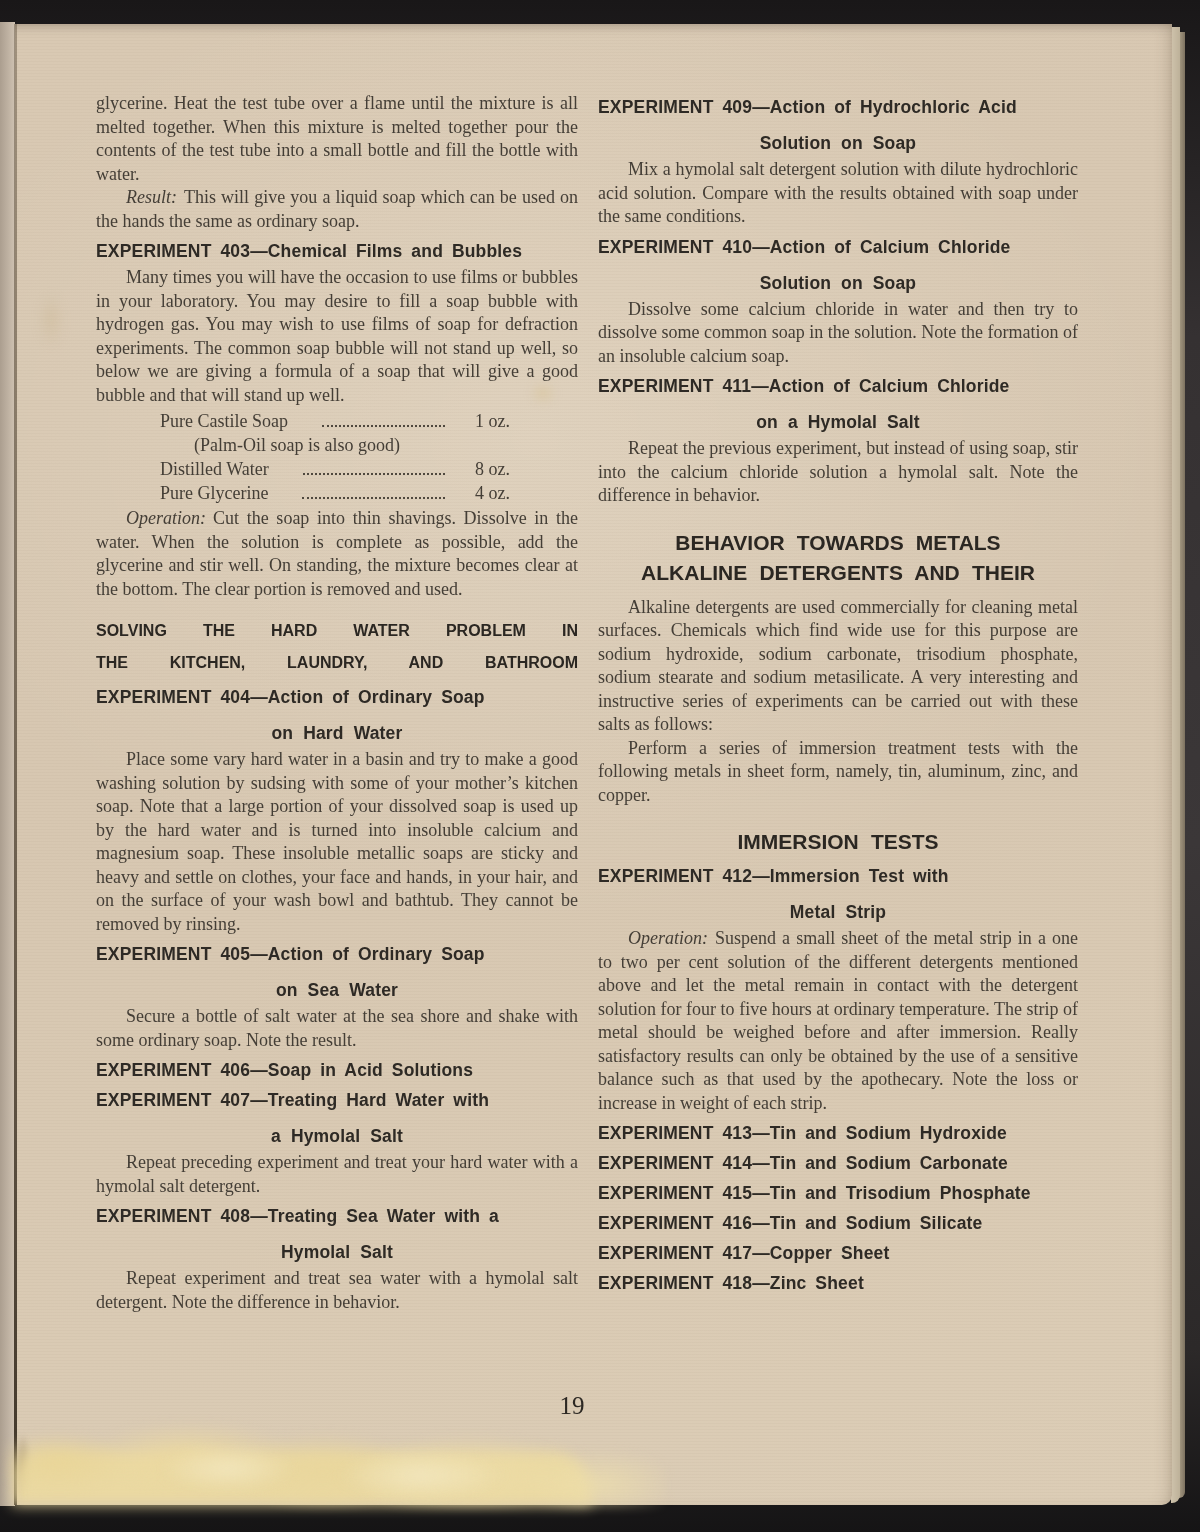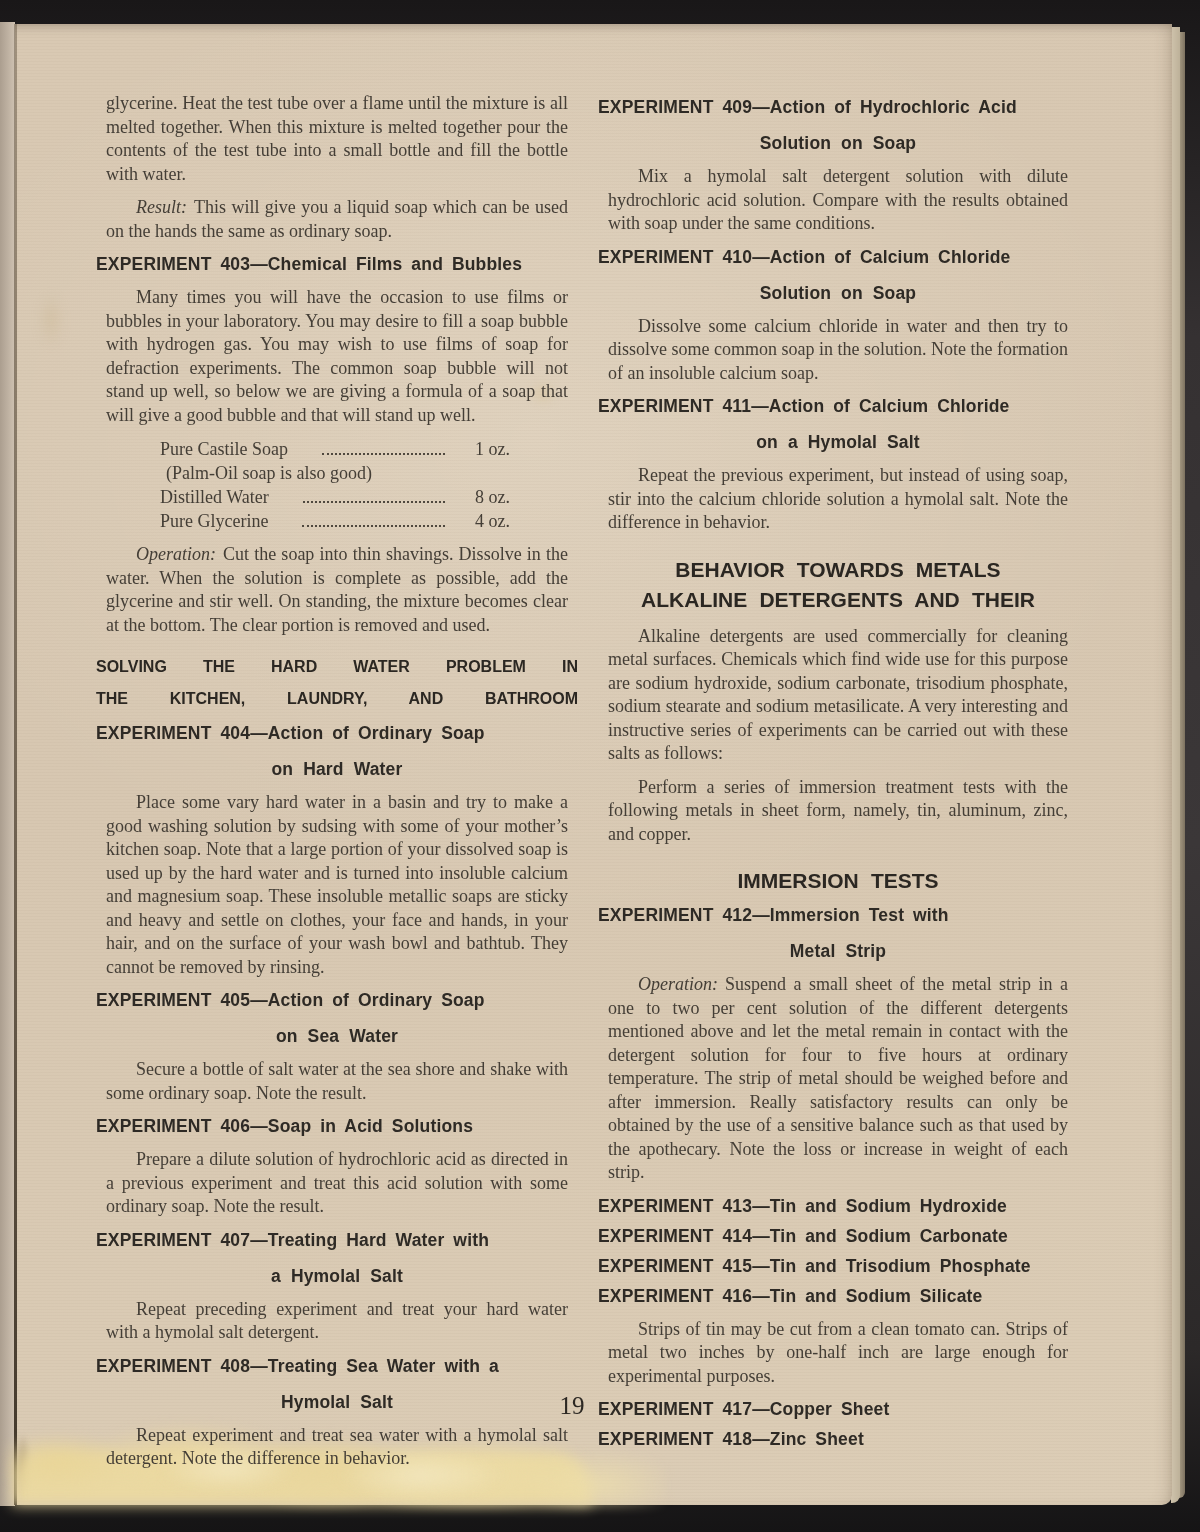--- a/index.html
+++ b/index.html
@@ -49,40 +49,40 @@
   .spot1 { position:absolute; left:38px; top:292px; width:26px; height:56px; filter:blur(5px);
     background:radial-gradient(closest-side, rgba(200,178,138,0.35), rgba(200,178,138,0)); }
   .spot2 { position:absolute; left:530px; top:382px; width:26px; height:22px; filter:blur(4px);
     background:radial-gradient(closest-side, rgba(214,192,140,0.5), rgba(214,192,140,0)); }
 
   
   .col { position:absolute; width:482px; color:#443e36; font-size:18px; line-height:23.5px;
          text-align:justify; }
   .col-left  { left:96px;  top:92px; }
   .col-right { left:598px; top:96px; width:480px; }
-  .col p { margin:10px; }
+  .col p { margin:0; }
   .indent { text-indent:30px; }
   .lbl { font-style:italic; padding-right:7px; }
 
   .h-exp { font-family:"Liberation Sans","DejaVu Sans",sans-serif; font-weight:bold;
            font-size:17.5px; line-height:23px; color:#2e2a25; word-spacing:0.22em;
            letter-spacing:0.01em; margin:7px 0 3px; text-align:left; }
   .h-exp .l2 { text-align:center; word-spacing:0.28em;margin-top:13px; }
   .h-section { font-family:"Liberation Sans","DejaVu Sans",sans-serif; font-weight:bold;
            font-size:16px; line-height:32px; color:#2b2722; margin:14px 0 2px; }
   .h-section div { text-align:justify; text-align-last:justify; }
   .h-mid { font-family:"Liberation Sans","DejaVu Sans",sans-serif; font-weight:bold;
            font-size:21px; line-height:30px; color:#2b2722; text-align:center;
            word-spacing:0.3em; margin:20px 0 8px; }
   .col > :first-child { margin-top:0; }
 
   .formula { margin:2px 0; }
   .f-row { display:flex; align-items:baseline; margin-left:64px; width:350px; line-height:24px;gap:24px; }
   .f-dots { flex:1; border-bottom:2px dotted #4f483e; margin:0 6px 5px 10px; height:14px; }
-  .f-note { margin-left:70px; line-height:24px; text-align:left; }
+  .f-note { margin-left:98px; line-height:24px; text-align:left; }
 
   .page-number { position:absolute; left:532px; top:1392px; width:80px; text-align:center;
            font-size:25px; color:#2c2823; }
 </style>
 </head>
 <body>
 
 <div class="scan">
   <div class="edge2"></div>
   <div class="edge1"></div>
@@ -136,21 +136,20 @@
     </div>
     <p class="indent">Place some vary hard water in a basin and try to make a good washing solution by sudsing with some of your mother’s kitchen soap. Note that a large portion of your dissolved soap is used up by the hard water and is turned into insoluble calcium and magnesium soap. These insoluble metallic soaps are sticky and heavy and settle on clothes, your face and hands, in your hair, and on the surface of your wash bowl and bathtub. They cannot be removed by rinsing.</p>
 
     <div class="h-exp">
       <div>EXPERIMENT 405—Action of Ordinary Soap</div>
       <div class="l2">on Sea Water</div>
     </div>
     <p class="indent">Secure a bottle of salt water at the sea shore and shake with some ordinary soap. Note the result.</p>
 
     <div class="h-exp">EXPERIMENT 406—Soap in Acid Solutions</div>
-    <p class="indent">Prepare a dilute solution of hydrochloric acid as directed in a previous experiment and treat this acid solution with some ordinary soap. Note the result.</p>
 
     <div class="h-exp">
       <div>EXPERIMENT 407—Treating Hard Water with</div>
       <div class="l2">a Hymolal Salt</div>
     </div>
     <p class="indent">Repeat preceding experiment and treat your hard water with a hymolal salt detergent.</p>
 
     <div class="h-exp">
       <div>EXPERIMENT 408—Treating Sea Water with a</div>
       <div class="l2">Hymolal Salt</div>
@@ -190,20 +189,19 @@
       <div>EXPERIMENT 412—Immersion Test with</div>
       <div class="l2">Metal Strip</div>
     </div>
     <p class="indent"><span class="lbl">Operation:</span><span>Suspend a small sheet of the metal strip in a one to two per cent solution of the different detergents mentioned above and let the metal remain in contact with the detergent solution for four to five hours at ordinary temperature. The strip of metal should be weighed before and after immersion. Really satisfactory results can only be obtained by the use of a sensitive balance such as that used by the apothecary. Note the loss or increase in weight of each strip.</span></p>
 
     <div class="h-exp">EXPERIMENT 413—Tin and Sodium Hydroxide</div>
     <div class="h-exp">EXPERIMENT 414—Tin and Sodium Carbonate</div>
     <div class="h-exp">EXPERIMENT 415—Tin and Trisodium Phosphate</div>
 
     <div class="h-exp">EXPERIMENT 416—Tin and Sodium Silicate</div>
-    <p class="indent">Strips of tin may be cut from a clean tomato can. Strips of metal two inches by one-half inch are large enough for experimental purposes.</p>
 
     <div class="h-exp">EXPERIMENT 417—Copper Sheet</div>
     <div class="h-exp">EXPERIMENT 418—Zinc Sheet</div>
   </div>
 
   <div class="page-number">19</div>
 </div>
 
 </body></html>

